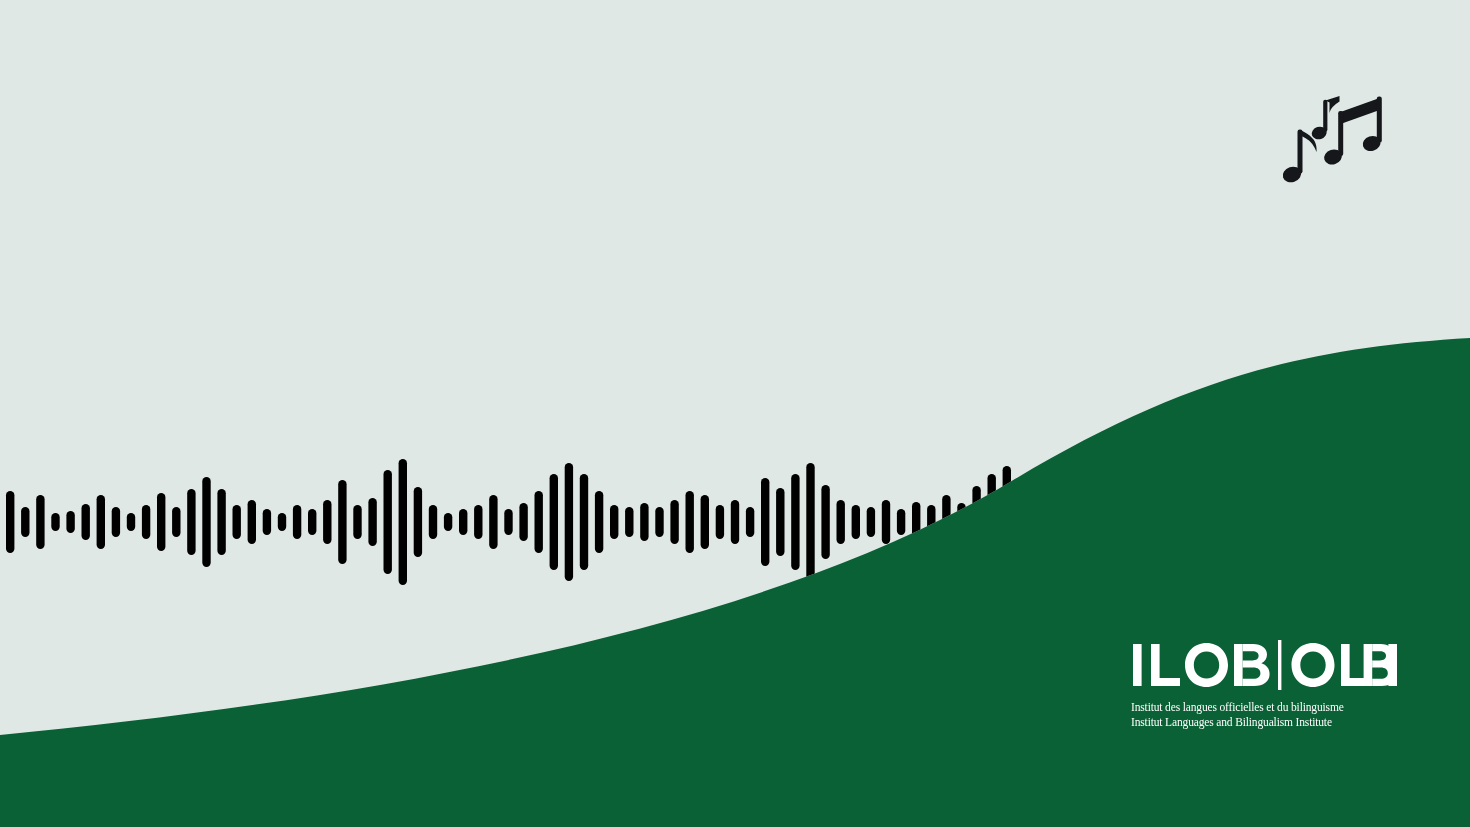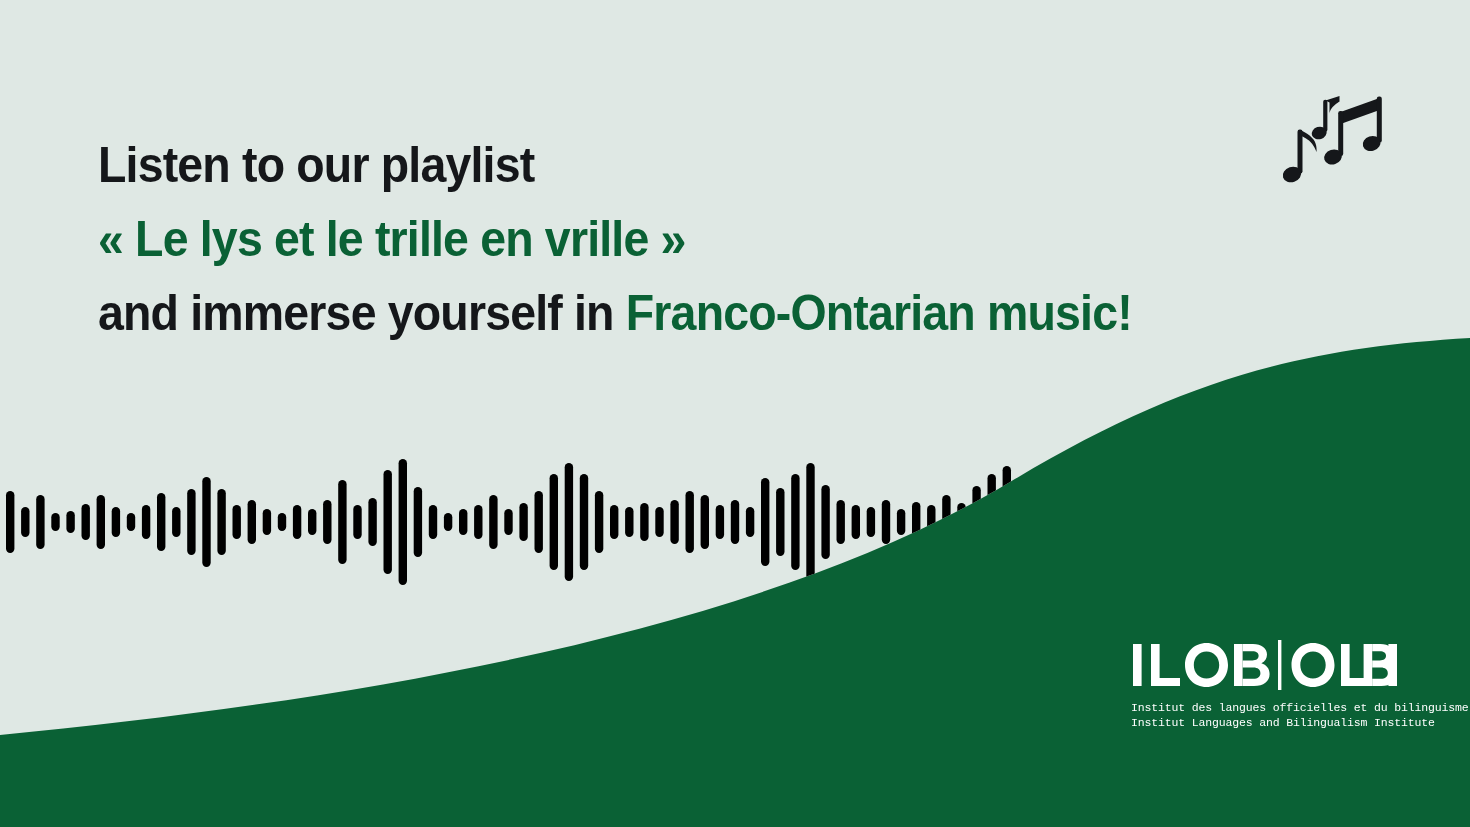--- a/index.html
+++ b/index.html
@@ -73,21 +73,21 @@
     top: 640px;
     width: 266px;
   }
   #logo-wordmark {
     height: 50px;
     width: 266px;
   }
   #logo-tagline {
     margin-top: 6px;
     color: #ffffff;
-    font-family: Liberation Mono, monospace;
+    font-family: Liberation Serif, serif;
     font-size: 11.5px;
     line-height: 15px;
     letter-spacing: -0.15px;
     white-space: nowrap;
     text-align: left;
   }
 </style>
 </head>
 <body>
 
@@ -218,25 +218,20 @@
       <ellipse cx="55" cy="81" rx="9" ry="7.3" transform="rotate(-18 55 81)"></ellipse>
       <ellipse cx="93.6" cy="67.5" rx="9" ry="7.3" transform="rotate(-18 93.6 67.5)"></ellipse>
 
       <path d="M23 54.5 C23 54.5 31 57.5 35.5 63.5 C39.5 68.8 38.5 76 38.5 76
                C38.5 76 36 68.5 31 64.5 C27 61.3 23 60 23 60 Z"></path>
       <rect x="19.5" y="53.5" width="5" height="44" rx="2.2"></rect>
       <ellipse cx="14" cy="98.5" rx="9.4" ry="7.6" transform="rotate(-18 14 98.5)"></ellipse>
     </g>
   </svg>
 
-  <div id="headline">
-    <div class="hl-line hl-line-1">Listen to our playlist</div>
-    <div class="hl-line hl-line-2">« Le lys et le trille en vrille »</div>
-    <div class="hl-line hl-line-3"><span>and immerse yourself in </span><span class="hl-em">Franco-Ontarian music!</span></div>
-  </div>
 
   <div id="logo">
     <svg id="logo-wordmark" viewBox="0 0 266 50" aria-hidden="true">
       <g fill="#ffffff">
 
         <rect x="2" y="4" width="8.6" height="42" rx="0"></rect>
 
         <path d="M20 4 L28.6 4 L28.6 38 L49 38 L49 46 L20 46 Z"></path>
 
         <path d="M75.5 3 C87.8 3 97 12.2 97 25 C97 37.8 87.8 47 75.5 47

